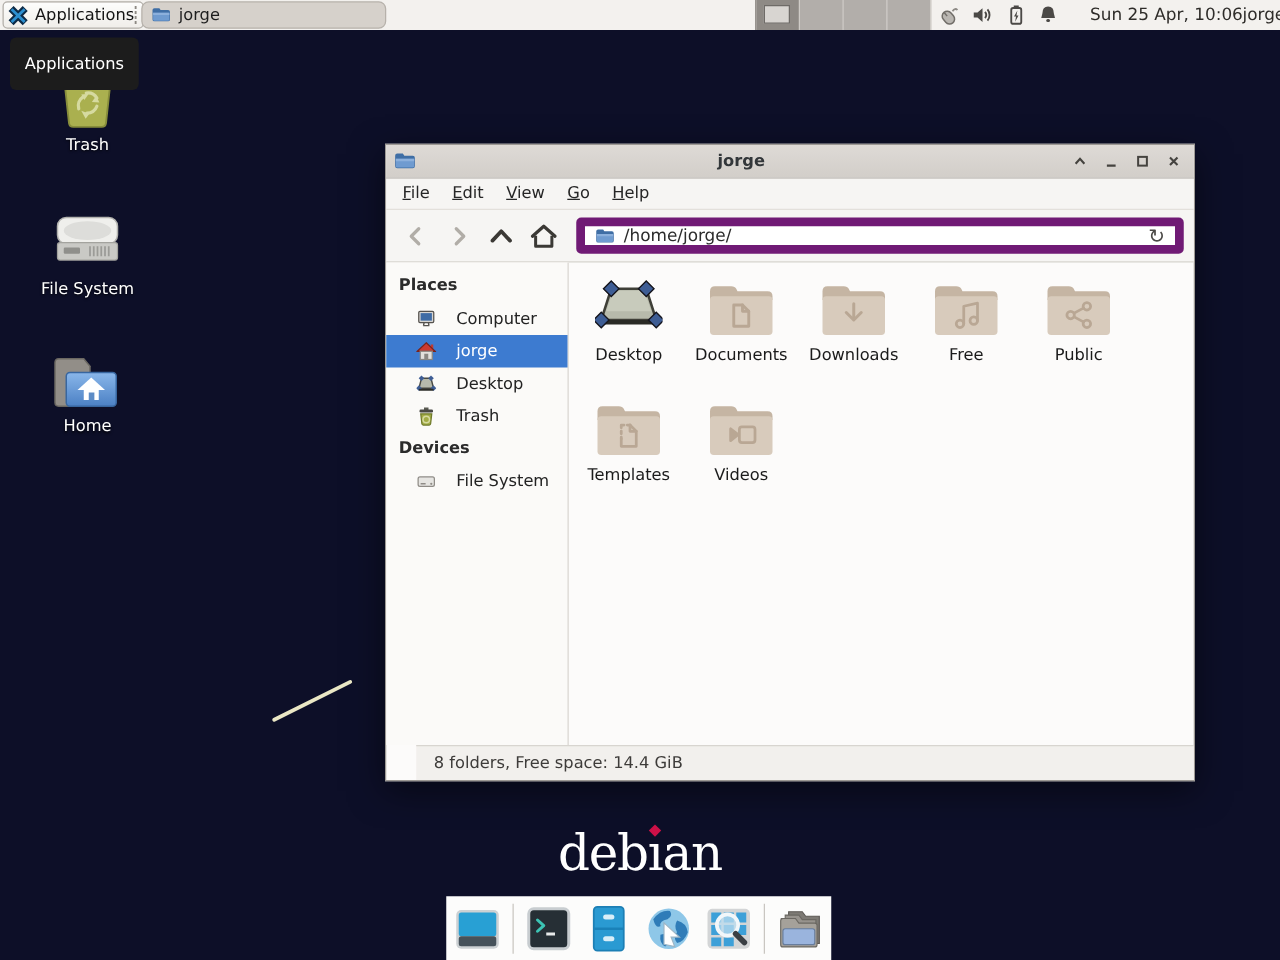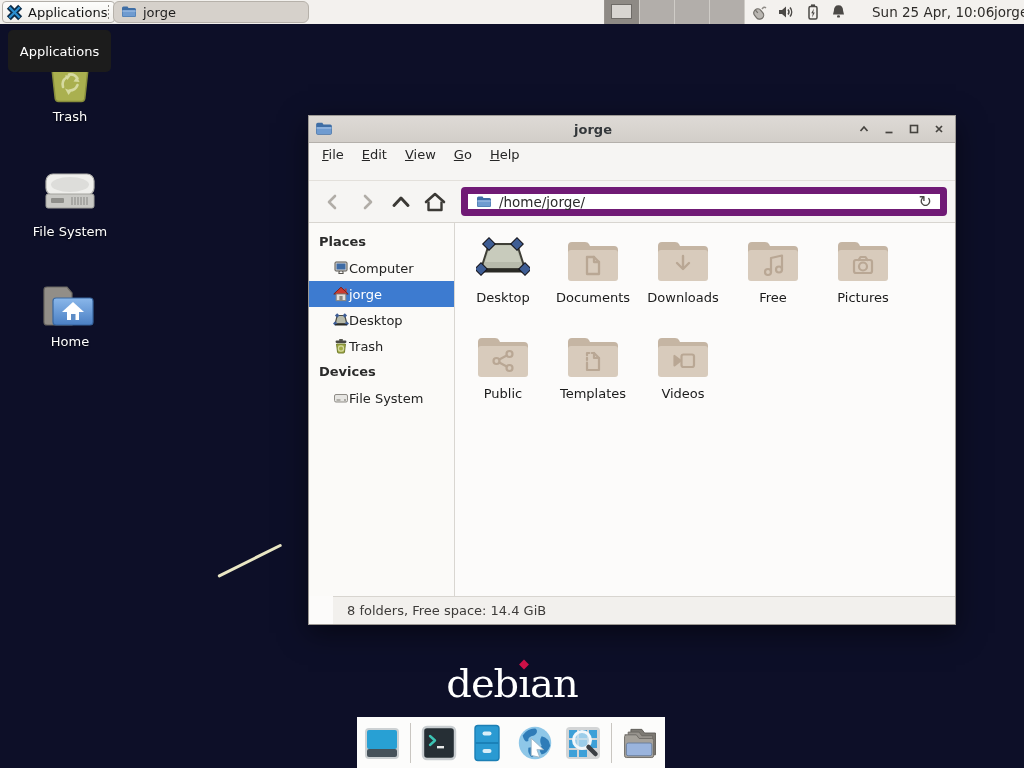--- a/index.html
+++ b/index.html
@@ -44,32 +44,32 @@
   .artifact-line { position:absolute; left:218px; top:575px; width:71px; height:3px; background:#eae7c5;
             border-radius:2px; transform:rotate(-26.5deg); transform-origin:0 50%; z-index:4; }
 
   
   .window { position:absolute; left:308px; top:115px; width:648px; height:510px; background:#fcfbfa;
             border:1px solid #9d9994; box-shadow:0 8px 26px rgba(0,0,0,.5); z-index:20; display:flex; flex-direction:column; }
   .titlebar { height:27px; background:linear-gradient(#dedad6,#d2cec9); display:flex; align-items:center; padding:0 6px; border-bottom:1px solid #b4b0ab; }
   .titlebar .title { flex:1; text-align:center; font-weight:bold; color:#33373a; }
   .tb-btns { display:flex; gap:4px; }
   .tb-btn { width:21px; height:21px; display:flex; align-items:center; justify-content:center; }
-  .menubar { height:38px; background:#f6f5f3; display:flex; align-items:stretch; padding-left:4px; border-bottom:1px solid #e3e0db; }
+  .menubar { height:25px; background:#f6f5f3; display:flex; align-items:stretch; padding-left:4px; border-bottom:1px solid #e3e0db; }
   .menu-item { display:inline-block; padding:0 9px; line-height:24px; color:#262626; }
   .menu-item::first-letter { text-decoration:underline; }
   .toolbar { height:42px; background:#f6f5f3; border-bottom:1px solid #d8d5d0; display:flex; align-items:center; padding:0 8px; gap:2px; }
   .nav-btn { width:32px; height:30px; display:flex; align-items:center; justify-content:center; border-radius:4px; }
   .pathbar { margin-left:8px; flex:1; height:29px; background:#fff; border:7px solid #701a75; border-radius:4px;
              display:flex; align-items:center; padding:0 8px; gap:7px; color:#2b2b2b; font-size:13.5px; }
   .pathbar .spacer { flex:1; }
   .content { flex:1; display:flex; min-height:0; }
   .sidebar { width:146px; background:#fbfaf8; border-right:1px solid #d9d6d1; padding-top:6px; }
   .sb-header { font-weight:bold; color:#2b2b2b; padding:5px 10px 6px; }
-  .sb-item { height:26px; display:flex; align-items:center; gap:0; padding-left:24px; color:#232323; }
+  .sb-item { height:26px; display:flex; align-items:center; gap:16px; padding-left:24px; color:#232323; }
   .sb-item.selected { background:#3d7bd0; color:#fff; }
   .main { flex:1; display:flex; flex-wrap:wrap; align-content:flex-start; padding:13px 0 0 3px; }
   .f-item { width:90px; height:96px; display:flex; flex-direction:column; align-items:center; }
   .f-item .lbl { margin-top:4px; color:#1b1b1b; }
   .statusbar { height:28px; background:#f2f0ed; border-top:1px solid #d8d5d0; display:flex; align-items:center; padding:0 14px; color:#3e3c3a;margin-left:24px; }
 
   
   .dock { position:absolute; left:357px; top:717px; width:308px; height:51px; background:#fcfcfb; z-index:15;
           display:flex; align-items:center; justify-content:center; gap:8px; }
   .dock .sep { width:1px; height:40px; background:#c9c6c1; }
@@ -415,34 +415,20 @@
             <g stroke="#b9a794" stroke-width="2.2" fill="none" stroke-linejoin="round" stroke-linecap="round">
               <circle cx="22" cy="36" r="3"></circle>
                 <circle cx="33" cy="33.5" r="3"></circle>
               <path d="M25 36 V22 l11-2.5 v14"></path>
             </g>
           </svg>
         </span>
         <span class="lbl">Free</span>
       </div>
 
-      <div class="f-item">
-        <span style="display:flex">
-          <svg width="54" height="50" viewBox="0 0 54 50">
-            <path d="M2 10 q0-4 4-4 h13 q3 0 4 2 l1 2 h24 q4 0 4 4 v3 H2 z" fill="#c5b5a3"></path>
-            <rect x="2" y="14" width="50" height="31" rx="3" fill="#d8cbbc"></rect>
-            <g stroke="#b9a794" stroke-width="2.2" fill="none" stroke-linejoin="round" stroke-linecap="round">
-              <rect x="18" y="24" width="18" height="13" rx="2"></rect>
-              <circle cx="27" cy="30.5" r="4"></circle>
-              <path d="M22.5 24 l2-3 h5 l2 3"></path>
-            </g>
-          </svg>
-        </span>
-        <span class="lbl">Pictures</span>
-      </div>
 
       <div class="f-item">
         <span style="display:flex">
           <svg width="54" height="50" viewBox="0 0 54 50">
             <path d="M2 10 q0-4 4-4 h13 q3 0 4 2 l1 2 h24 q4 0 4 4 v3 H2 z" fill="#c5b5a3"></path>
             <rect x="2" y="14" width="50" height="31" rx="3" fill="#d8cbbc"></rect>
             <g stroke="#b9a794" stroke-width="2.2" fill="none" stroke-linecap="round">
               <circle cx="20.5" cy="29" r="3"></circle>
                 <circle cx="33.5" cy="22" r="3"></circle>
                 <circle cx="33.5" cy="36" r="3"></circle>

